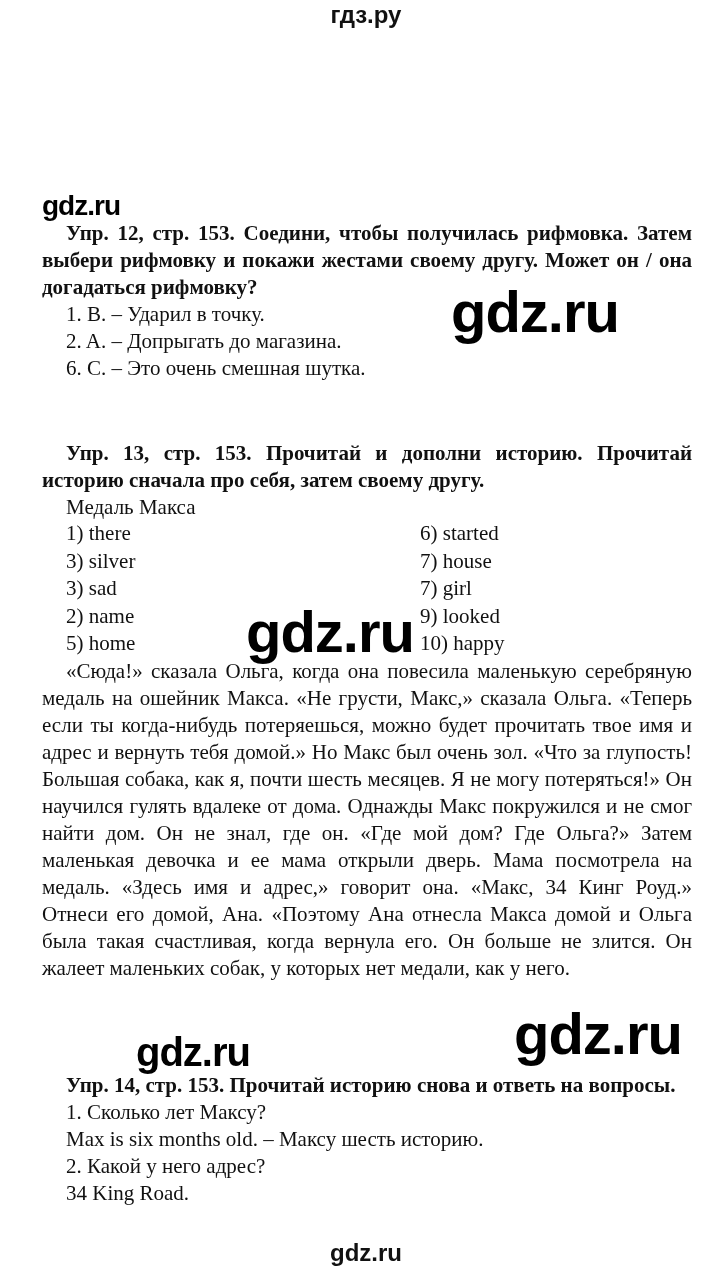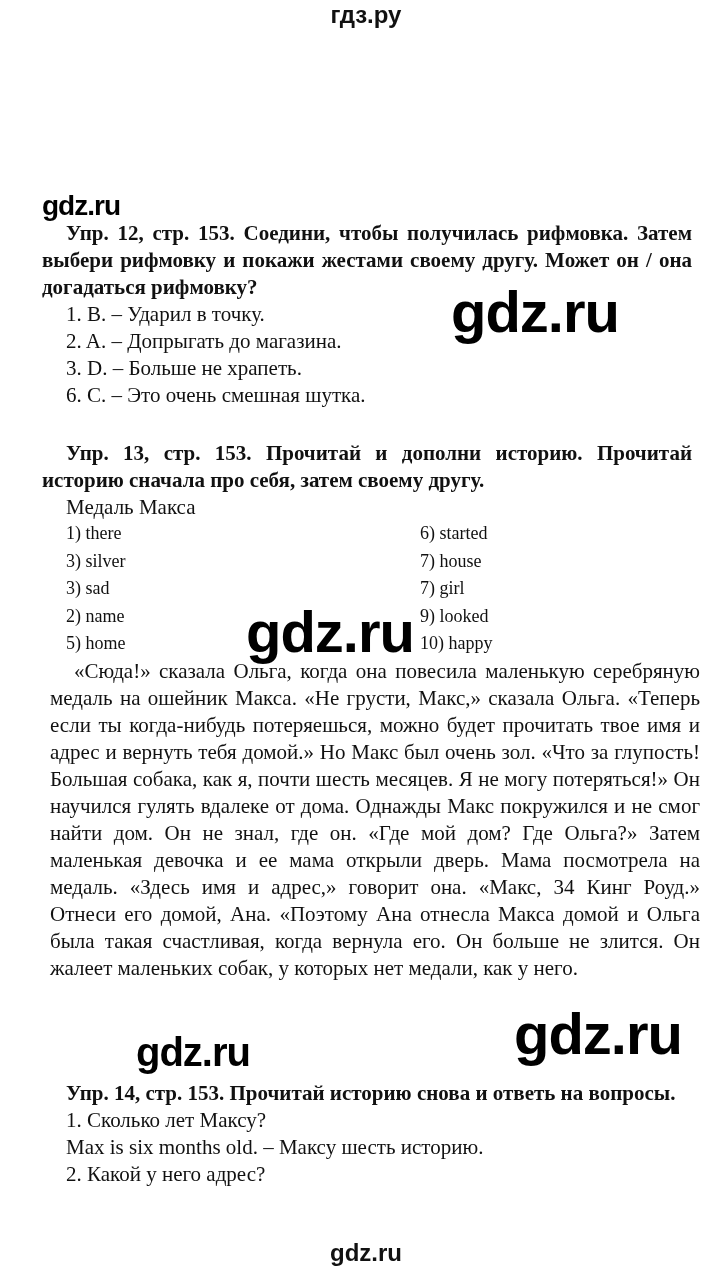--- a/index.html
+++ b/index.html
@@ -11,39 +11,38 @@
                   font-size: 24px; line-height: 30px; color: #111; }
   .footer-title { position: absolute; left: 0; width: 720px; top: 1238px; text-align: center;
                   font-family: "Liberation Sans", "DejaVu Sans", sans-serif; font-weight: bold;
                   font-size: 24px; line-height: 30px; color: #111; }
   .body-text { position: absolute; left: 36px; width: 650px; font-size: 21px; line-height: 27px; text-align: justify; }
   .indent { text-indent: 24px; }
   .bold { font-weight: bold; }
   .p { margin: 0; }
   .list-line { margin: 0; padding-left: 24px; }
   .wm { position: absolute; font-family: "Liberation Sans", "DejaVu Sans", sans-serif; font-weight: bold; color: #000; letter-spacing: -1px; }
-  .words-grid { position: absolute; left: 60px; width: 600px; font-size: 18px; line-height: 27.5px; }
+  .words-grid { position: absolute; left: 60px; width: 600px; font-size: 21px; line-height: 27.5px; }
   .words-grid .row { display: flex; }
   .words-grid .c1 { width: 354px; }
 </style>
 </head>
 <body>
 
 <div class="page">
 
   <div class="header-title">гдз.ру</div>
 
 
   <div class="wm" style="left:36px; top:190px; font-size:28px;">gdz.ru</div>
 
   <div class="body-text" style="top:220px;">
     <p class="p indent bold">Упр. 12, стр. 153. Соедини, чтобы получилась рифмовка. Затем выбери рифмовку и покажи жестами своему другу. Может он / она догадаться рифмовку?</p>
     <p class="list-line">1. B. – Ударил в точку.</p>
     <p class="list-line">2. A. – Допрыгать до магазина.</p>
-    <p class="list-line">3. D. – Больше не храпеть.</p>
     <p class="list-line">6. C. – Это очень смешная шутка.</p>
   </div>
 
   <div class="wm" style="left:445px; top:278px; font-size:58px;">gdz.ru</div>
 
   <div class="body-text" style="top:440px;">
     <p class="p indent bold">Упр. 13, стр. 153. Прочитай и дополни историю. Прочитай историю сначала про себя, затем своему другу.</p>
     <p class="list-line">Медаль Макса</p>
   </div>
 
@@ -65,28 +64,29 @@
         <span>9) looked</span>
       </div>
     <div class="row">
         <span class="c1">5) home</span>
         <span>10) happy</span>
       </div>
   </div>
 
   <div class="wm" style="left:240px; top:598px; font-size:58px;">gdz.ru</div>
 
-  <div class="body-text" style="top:658px;margin-left:8px;">
+  <div class="body-text" style="top:658px;">
     <p class="p indent">«Сюда!» сказала Ольга, когда она повесила маленькую серебряную медаль на ошейник Макса. «Не грусти, Макс,» сказала Ольга. «Теперь если ты когда-нибудь потеряешься, можно будет прочитать твое имя и адрес и вернуть тебя домой.» Но Макс был очень зол. «Что за глупость! Большая собака, как я, почти шесть месяцев. Я не могу потеряться!» Он научился гулять вдалеке от дома. Однажды Макс покружился и не смог найти дом. Он не знал, где он. «Где мой дом? Где Ольга?» Затем маленькая девочка и ее мама открыли дверь. Мама посмотрела на медаль. «Здесь имя и адрес,» говорит она. «Макс, 34 Кинг Роуд.» Отнеси его домой, Ана. «Поэтому Ана отнесла Макса домой и Ольга была такая счастливая, когда вернула его. Он больше не злится. Он жалеет маленьких собак, у которых нет медали, как у него.</p>
   </div>
 
   <div class="wm" style="left:508px; top:1000px; font-size:58px;">gdz.ru</div>
   <div class="wm" style="left:130px; top:1030px; font-size:40px;">gdz.ru</div>
 
-  <div class="body-text" style="top:1072px;margin-top:8px;">
+  <div class="body-text" style="top:1072px;">
     <p class="p indent bold">Упр. 14, стр. 153. Прочитай историю снова и ответь на вопросы.</p>
     <p class="list-line">1. Сколько лет Максу?</p>
     <p class="list-line">Max is six months old. – Максу шесть историю.</p>
     <p class="list-line">2. Какой у него адрес?</p>
+    <p class="list-line">34 King Road.</p>
   </div>
 
   <div class="footer-title">gdz.ru</div>
 </div>
 
 </body></html>

